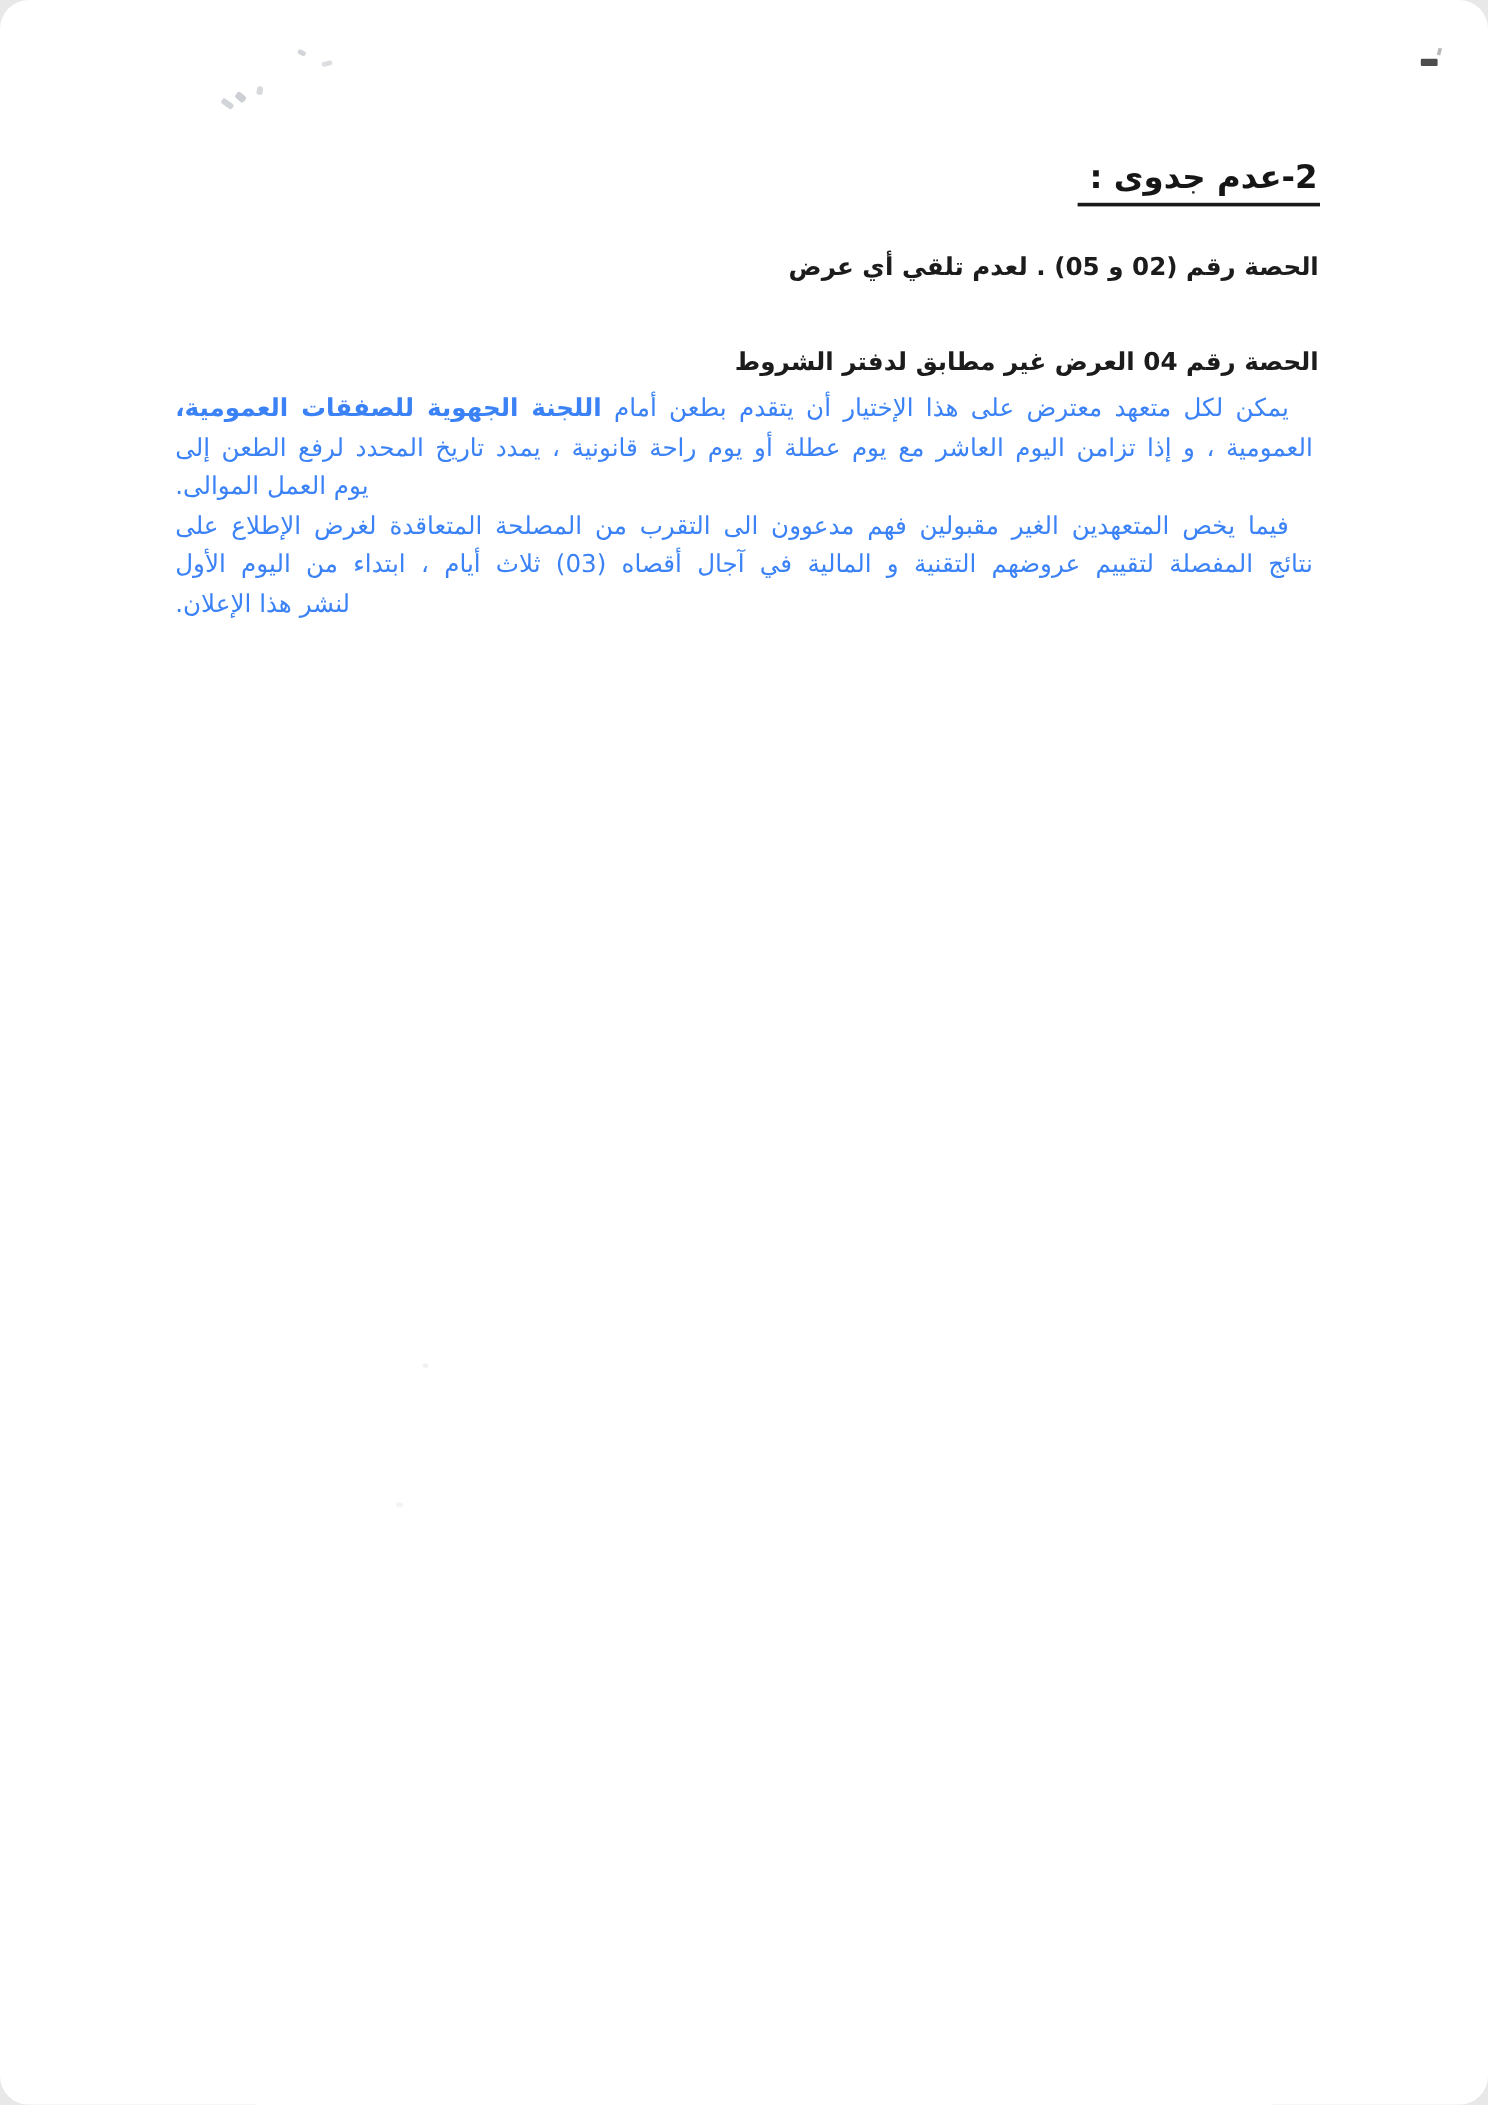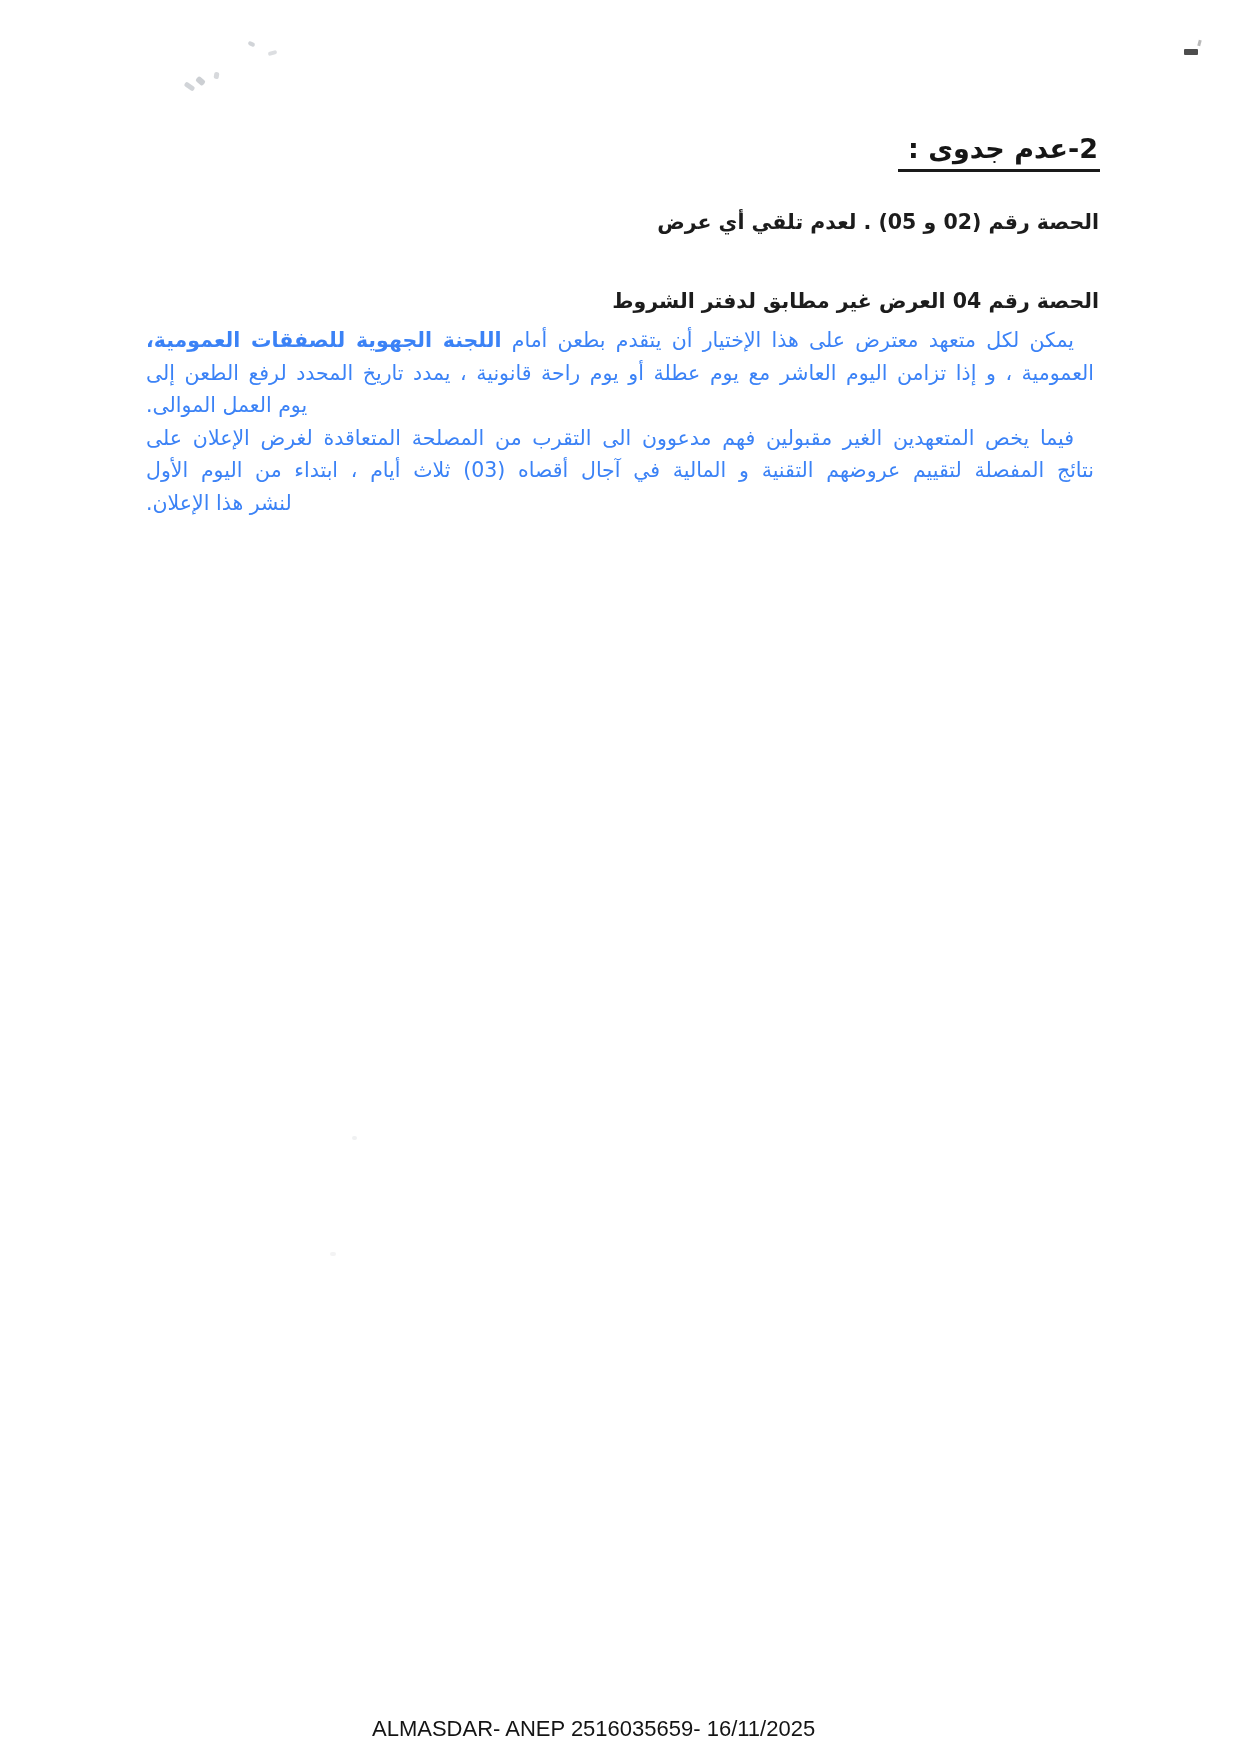--- a/index.html
+++ b/index.html
@@ -5,20 +5,21 @@
   html, body { margin: 0; padding: 0; background: #e8e8e8; }
   .page {
     position: relative;
     width: 1240px;
     height: 1754px;
     margin: 0 auto;
     background: #ffffff;
     color: #1e1e1e;
     font-family: "DejaVu Sans", sans-serif;
     overflow: hidden;
+    border-radius: 24px;
   }
 
   
   .heading {
     position: absolute;
     top: 133px;
     right: 140px;
     direction: rtl;
     font-size: 27px;
     font-weight: 700;
@@ -103,20 +104,19 @@
     <span class="u">2-عدم جدوى :</span>
   </div>
 
   <div class="lot lot1">الحصة رقم (02 و 05)  . لعدم تلقي أي عرض</div>
   <div class="lot lot2">الحصة رقم 04 العرض غير مطابق لدفتر الشروط</div>
 
   <div class="body-block">
     <div class="jl indent"><span>يمكن لكل متعهد معترض على هذا الإختيار أن يتقدم بطعن أمام </span><span class="bd">اللجنة الجهوية للصفقات العمومية،</span></div>
     <div class="jl">العمومية ، و إذا تزامن اليوم العاشر مع يوم عطلة أو يوم راحة قانونية ، يمدد تاريخ المحدد لرفع الطعن إلى</div>
     <div class="short end1">يوم العمل الموالى.</div>
-    <div class="jl indent">فيما يخص المتعهدين الغير مقبولين فهم مدعوون الى التقرب من المصلحة المتعاقدة لغرض الإعلان على</div>
+    <div class="jl indent">فيما يخص المتعهدين الغير مقبولين فهم مدعوون الى التقرب من المصلحة المتعاقدة لغرض الإطلاع على</div>
     <div class="jl">نتائج المفصلة لتقييم عروضهم التقنية و المالية في آجال أقصاه (03) ثلاث أيام ، ابتداء من اليوم الأول</div>
     <div class="short end2">لنشر هذا الإعلان.</div>
   </div>
 
-  <div class="footer">ALMASDAR- ANEP 2516035659- 16/11/2025</div>
 
 </div>
 
 </body></html>

